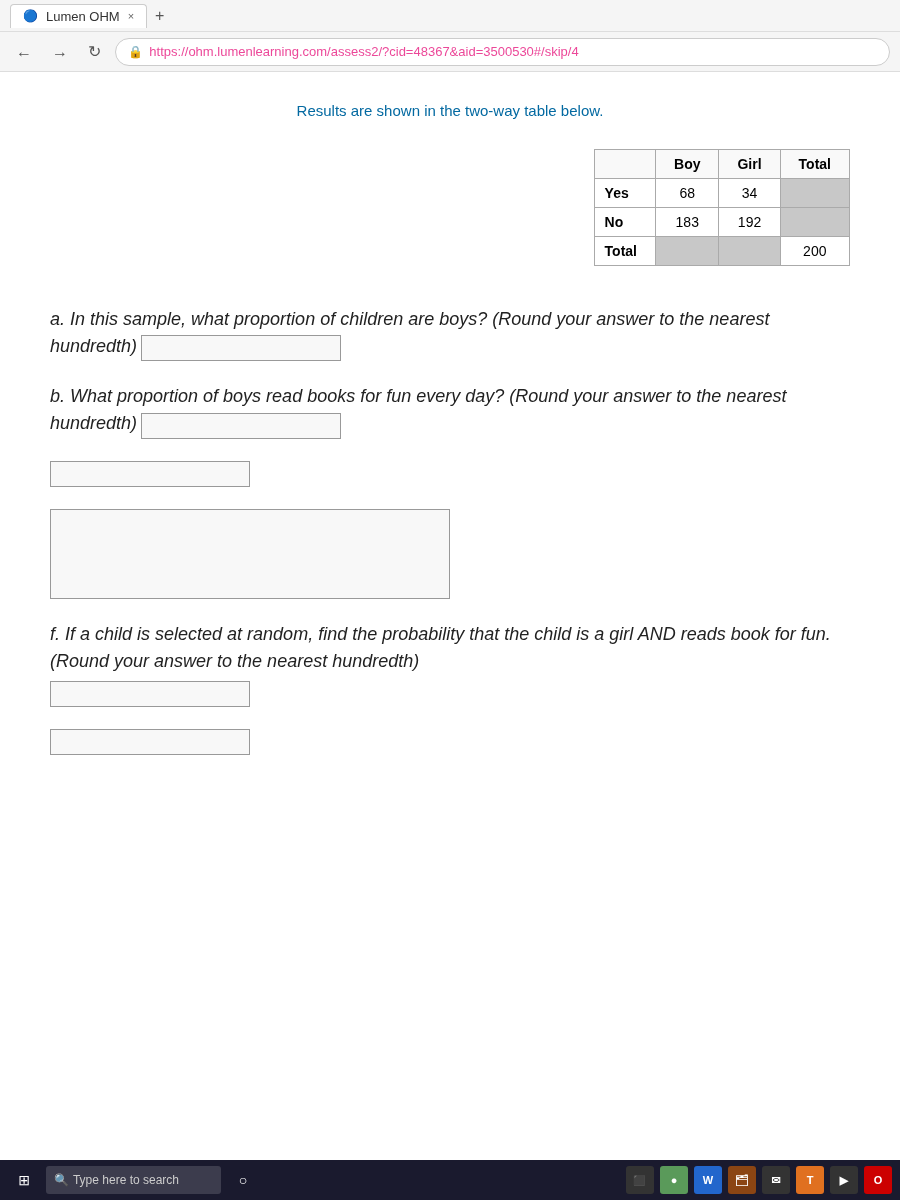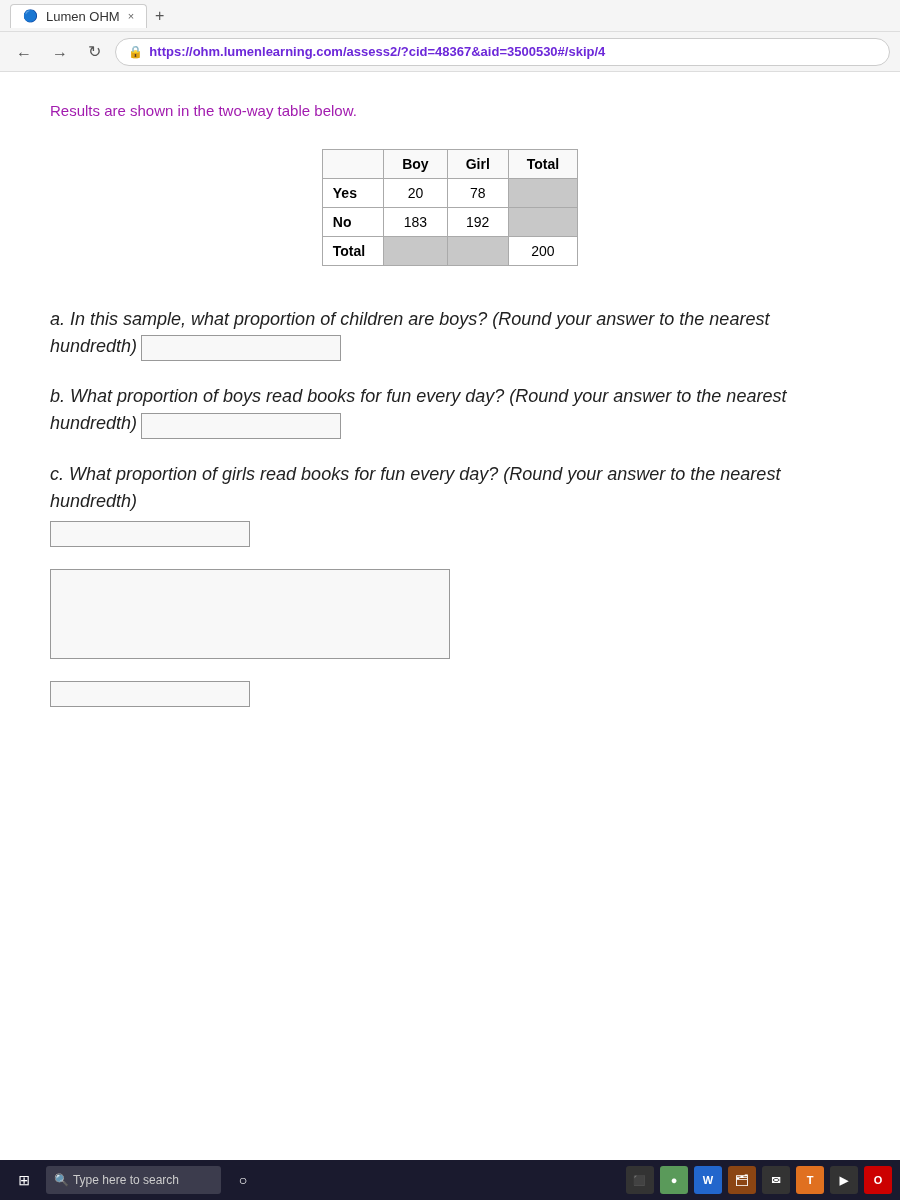--- a/index.html
+++ b/index.html
@@ -76,42 +76,42 @@
       padding: 0 12px;
       font-size: 13px;
       color: #333;
       gap: 6px;
     }
     .url-box .lock-icon {
       color: #5a9a5a;
       font-size: 12px;
     }
     .url-text {
-      color: #6d28d9;
+      color: #ec4899;
       font-size: 13px;
-      font-weight: bold;
     }
 
     
     .page-content {
       background: #fff;
       padding: 30px 50px 40px 50px;
       min-height: 1100px;
     }
 
     .intro-text {
       font-size: 15px;
-      color: #a21caf;
+      color: #0369a1;
       margin-bottom: 30px;
+      text-align: center;
     }
 
     
     .table-container {
       display: flex;
-      justify-content: center;
+      justify-content: flex-end;
       margin-bottom: 40px;
     }
 
     .two-way-table {
       border-collapse: collapse;
       font-size: 14px;
     }
 
     .two-way-table th,
     .two-way-table td {
@@ -278,22 +278,22 @@
         <tr>
           <th></th>
           <th>Boy</th>
           <th>Girl</th>
           <th>Total</th>
         </tr>
       </thead>
       <tbody>
         <tr>
           <td>Yes</td>
-          <td>20</td>
-          <td>78</td>
+          <td>68</td>
+          <td>34</td>
           <td class="shaded"></td>
         </tr>
         <tr>
           <td>No</td>
           <td>183</td>
           <td>192</td>
           <td class="shaded"></td>
         </tr>
         <tr>
           <td>Total</td>
@@ -309,29 +309,32 @@
     <span class="question-text">a. In this sample, what proportion of children are boys? (Round your answer to the nearest hundredth)</span>
     <input class="answer-input" type="text" style="">
   </div>
 
   <div class="question-block">
     <span class="question-text">b. What proportion of boys read books for fun every day? (Round your answer to the nearest hundredth)</span>
     <input class="answer-input" type="text" style="">
   </div>
 
   <div class="question-block">
-    <p class="question-text">c. What proportion of girls read books for fun every day? (Round your answer to the nearest hundredth)</p>
     <input class="answer-input" type="text" style="">
   </div>
 
   <div class="question-block">
     <textarea class="answer-textarea" style=""></textarea>
   </div>
 
 
+  <div class="question-block">
+    <p class="question-text">f. If a child is selected at random, find the probability that the child is a girl AND reads book for fun. (Round your answer to the nearest hundredth)</p>
+    <input class="answer-input" type="text" style="">
+  </div>
 
   <div class="question-block">
     <input class="answer-input" type="text" style="">
   </div>
 
 </div>
 
 <div class="taskbar">
   <span class="taskbar-icon windows-btn">⊞</span>
   <div class="taskbar-search">

